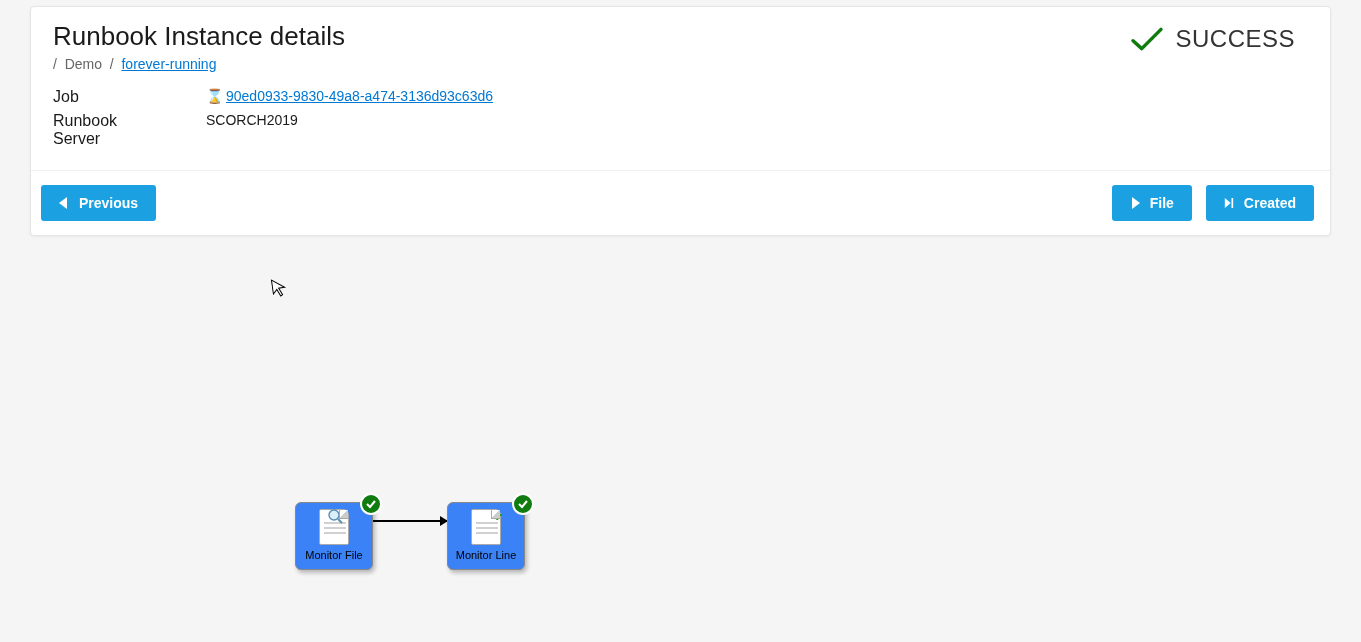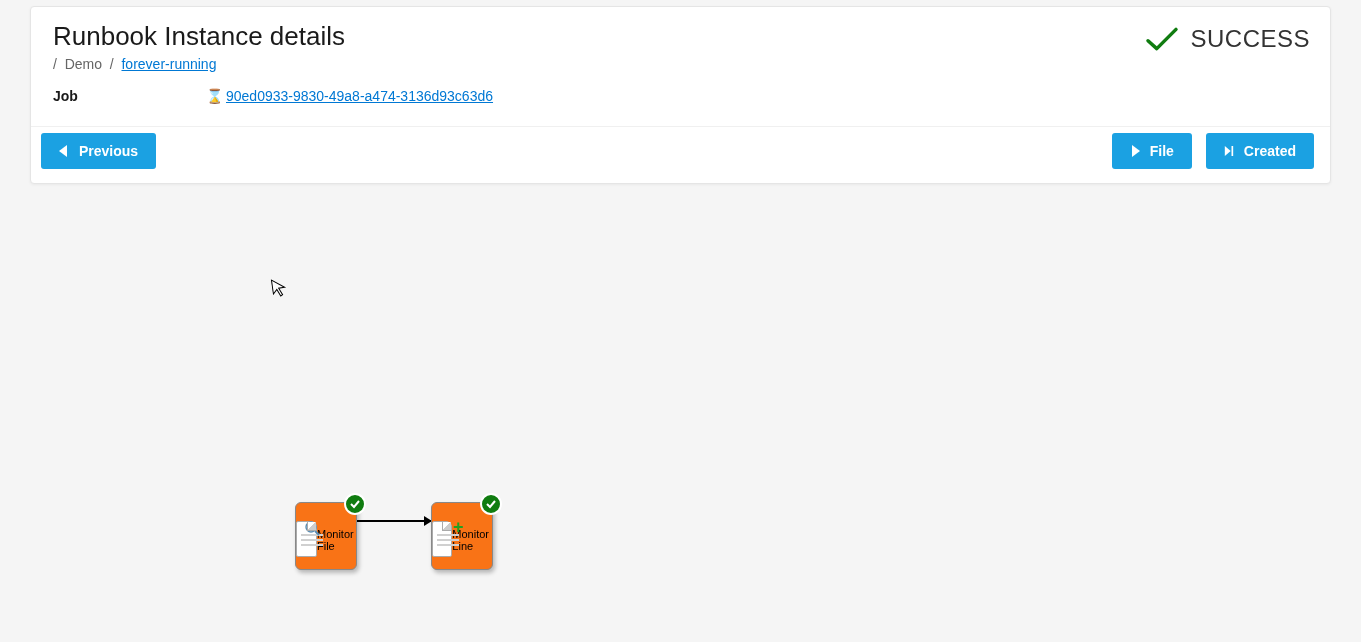--- a/index.html
+++ b/index.html
@@ -45,22 +45,22 @@
   }
   .left-col { flex: 1; max-width: 500px; }
   .right-col { min-width: 320px; }
   .kv {
     display: flex;
     align-items: flex-start;
     margin-bottom: 6px;
   }
   .kv .label {
     width: 110px;
-    font-weight: 700;
-    font-size: 14px;
+    font-weight: 400;
+    font-size: 16px;
   }
   .kv .value {
     flex: 1;
     font-size: 14px;
     margin-left: 43px;
   }
   .job-link {
     color: #0078d4;
     text-decoration: underline;
     word-break: break-all;
@@ -69,36 +69,36 @@
   .hourglass {
     display: inline-block;
     width: 14px;
     text-align: center;
     margin-right: 6px;
     color: #333;
   }
   .status-badge {
     position: absolute;
     top: 18px;
-    right: 20px;
+    right: 35px;
     display: flex;
     align-items: flex-start;
     gap: 10px;
   }
   .status-badge svg { width: 36px; height: 28px; }
   .status-text {
     font-size: 24px;
     color: #333;
     letter-spacing: 0.5px;
   }
   .footer {
     display: flex;
     justify-content: space-between;
     align-items: center;
-    padding: 6px 16px 14px 10px;
+    padding: 14px 16px 14px 10px;
     border-top: 1px solid #f0f0f0;
   }
   .btn {
     background: #1ba1e2;
     color: #fff;
     border: none;
     border-radius: 3px;
     padding: 10px 18px;
     font-size: 14px;
     font-weight: 600;
@@ -113,28 +113,28 @@
   
   .diagram {
     position: absolute;
     left: 295px;
     top: 502px;
     display: flex;
     align-items: center;
   }
   .node {
     position: relative;
-    width: 62px;
+    width: 78px;
     height: 68px;
-    background: #f97316;
+    background: #3b82f6;
     border: 1px solid #888;
     border-radius: 6px;
     box-shadow: 2px 3px 4px rgba(0,0,0,0.25);
     display: flex;
-    flex-direction: row;
+    flex-direction: column;
     align-items: center;
     justify-content: flex-start;
     padding-top: 4px;
   }
   .node .doc-icon {
     width: 30px; height: 36px;
     border: 1px solid #aaa;
     border-radius: 2px 6px 2px 2px;
     background: #fff;
     position: relative;
@@ -234,20 +234,24 @@
       &nbsp;<a href="#">forever-running</a>
     </div>
 
     <div class="content-row">
       <div class="left-col">
         <div class="kv">
           <div class="label">Job</div>
           <div class="value">
             <span class="hourglass">⌛</span><a class="job-link" href="#">90ed0933-9830-49a8-a474-3136d93c63d6</a>
           </div>
+        </div>
+        <div class="kv">
+          <div class="label">Runbook Server</div>
+          <div class="value">SCORCH2019</div>
         </div>
       </div>
 
     </div>
   </div>
 
   <div class="footer">
     <button class="btn">
       <svg viewBox="0 0 10 12">
           <path d="M8 0 L0 6 L8 12 Z"></path>

